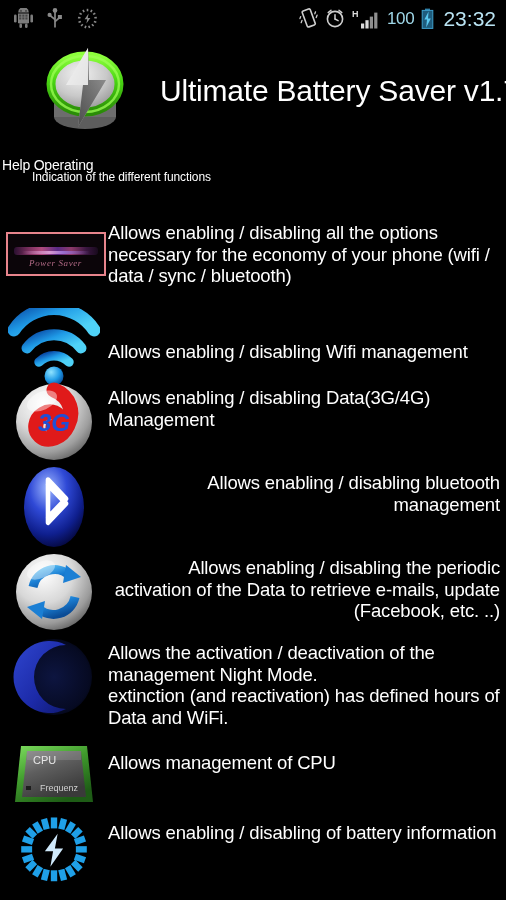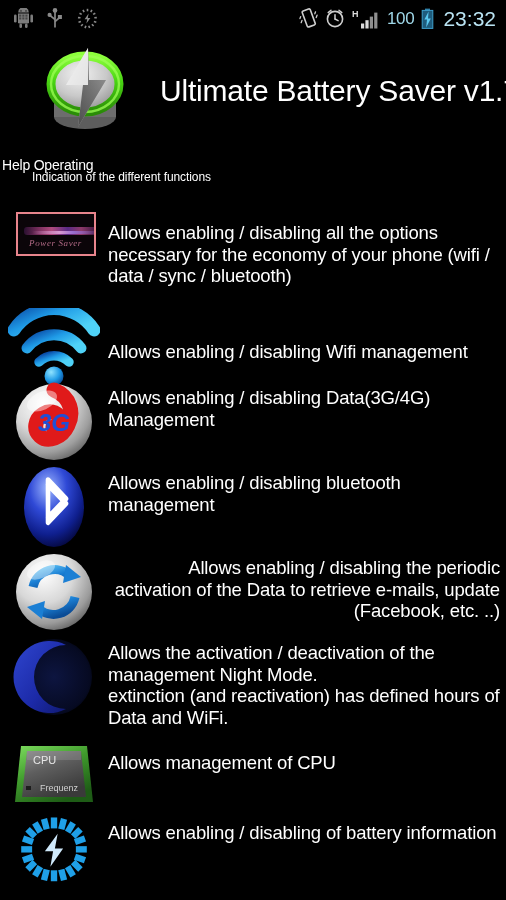--- a/index.html
+++ b/index.html
@@ -60,21 +60,21 @@
   .r1{ position:absolute; top:85;  left:0; }
   .r2{ position:absolute; top:170; left:0; }
   .r3{ position:absolute; top:255; left:0; }
   .r4{ position:absolute; top:340; left:0; }
   .r5{ position:absolute; top:425; left:0; }
   .r6{ position:absolute; top:510; left:0; }
   .r7{ position:absolute; top:595; left:0; }
 
   
   .ps-banner{
-    width:80px; height:44px; margin-left:3px; 
+    width:100px; height:44px; margin-left:3px; margin-top:20px;
     background:#0b0509; border:2px solid #e8848c;
     position:relative; overflow:hidden;
   }
   .ps-streak{
     position:absolute; left:6px; top:13px; width:84px; height:8px;
     background:linear-gradient(90deg,#2a1030 0%,#7c2f5e 18%,#b04a7e 33%,#5a2a86 52%,#8e3a6a 68%,#3a1640 86%,#180a1c 100%);
     filter:blur(0.4px); border-radius:3px;
   }
   .ps-streak2{
     position:absolute; left:14px; top:17px; width:68px; height:3px;
@@ -297,21 +297,21 @@
           </defs>
           <circle cx="46" cy="41" r="38" fill="url(#gSphere)"></circle>
           <path d="M46 9 C63 16 66 32 60 44 C54 57 40 62 32 55 C25 49 27 38 35 33 C43 28 52 32 52 40 C52 45 48 48 45 46" fill="none" stroke="#e01a1a" stroke-width="15" stroke-linecap="round"></path>
           <text x="46" y="50" text-anchor="middle" font-family="Liberation Sans, sans-serif" font-size="24" font-weight="bold" font-style="italic" fill="#1f4fd6">3G</text>
           <ellipse cx="34" cy="20" rx="16" ry="9" fill="#ffffff" opacity="0.45" transform="rotate(-25 34 20)"></ellipse>
         </svg>
       </div>
       <div class="row-text" style="padding-top:6px;">Allows enabling / disabling Data(3G/4G) Management</div>
     </div>
 
-    <div class="row r3" style="top:254px;">
+    <div class="row r3" style="top:254px;text-align:right;">
       <div class="row-icon">
         <svg class="icon-box" width="92" height="82" viewBox="0 0 92 82">
           <defs>
             <radialGradient id="gBt" cx="40%" cy="26%" r="78%">
               <stop offset="0%" stop-color="#9fb8ff"></stop>
               <stop offset="40%" stop-color="#2f49d6"></stop>
               <stop offset="75%" stop-color="#0f1f8e"></stop>
               <stop offset="100%" stop-color="#04073a"></stop>
             </radialGradient>
           </defs>

